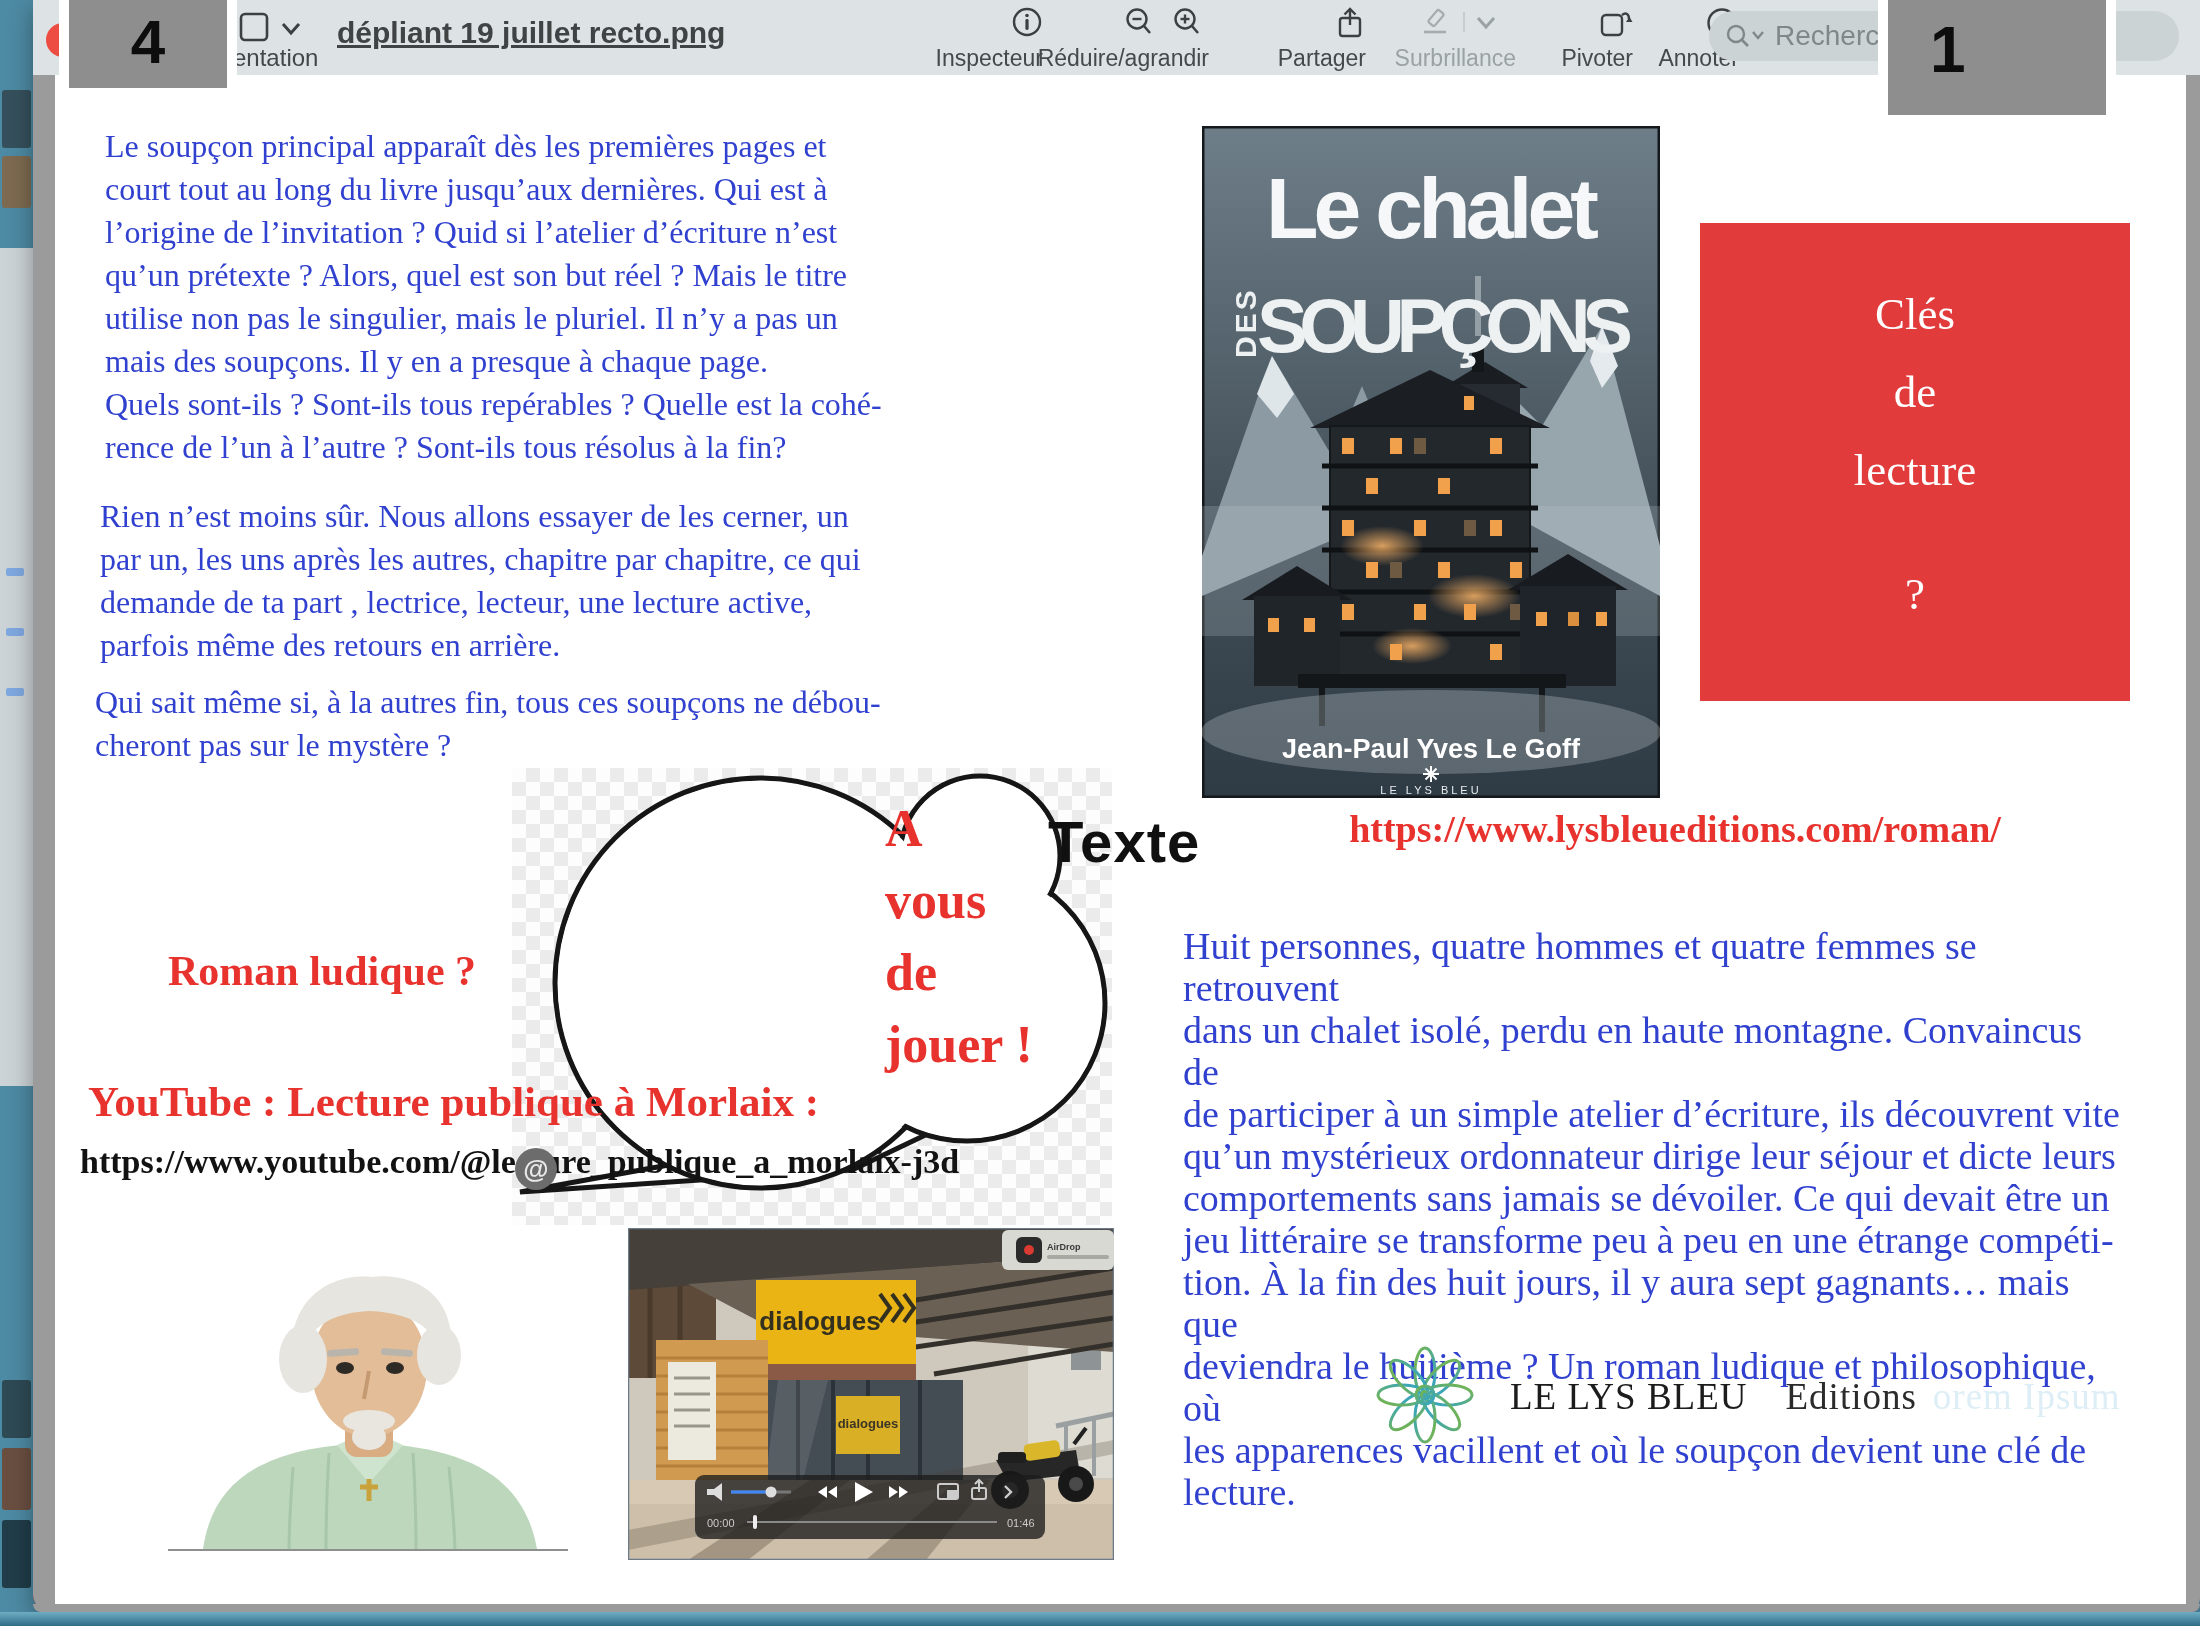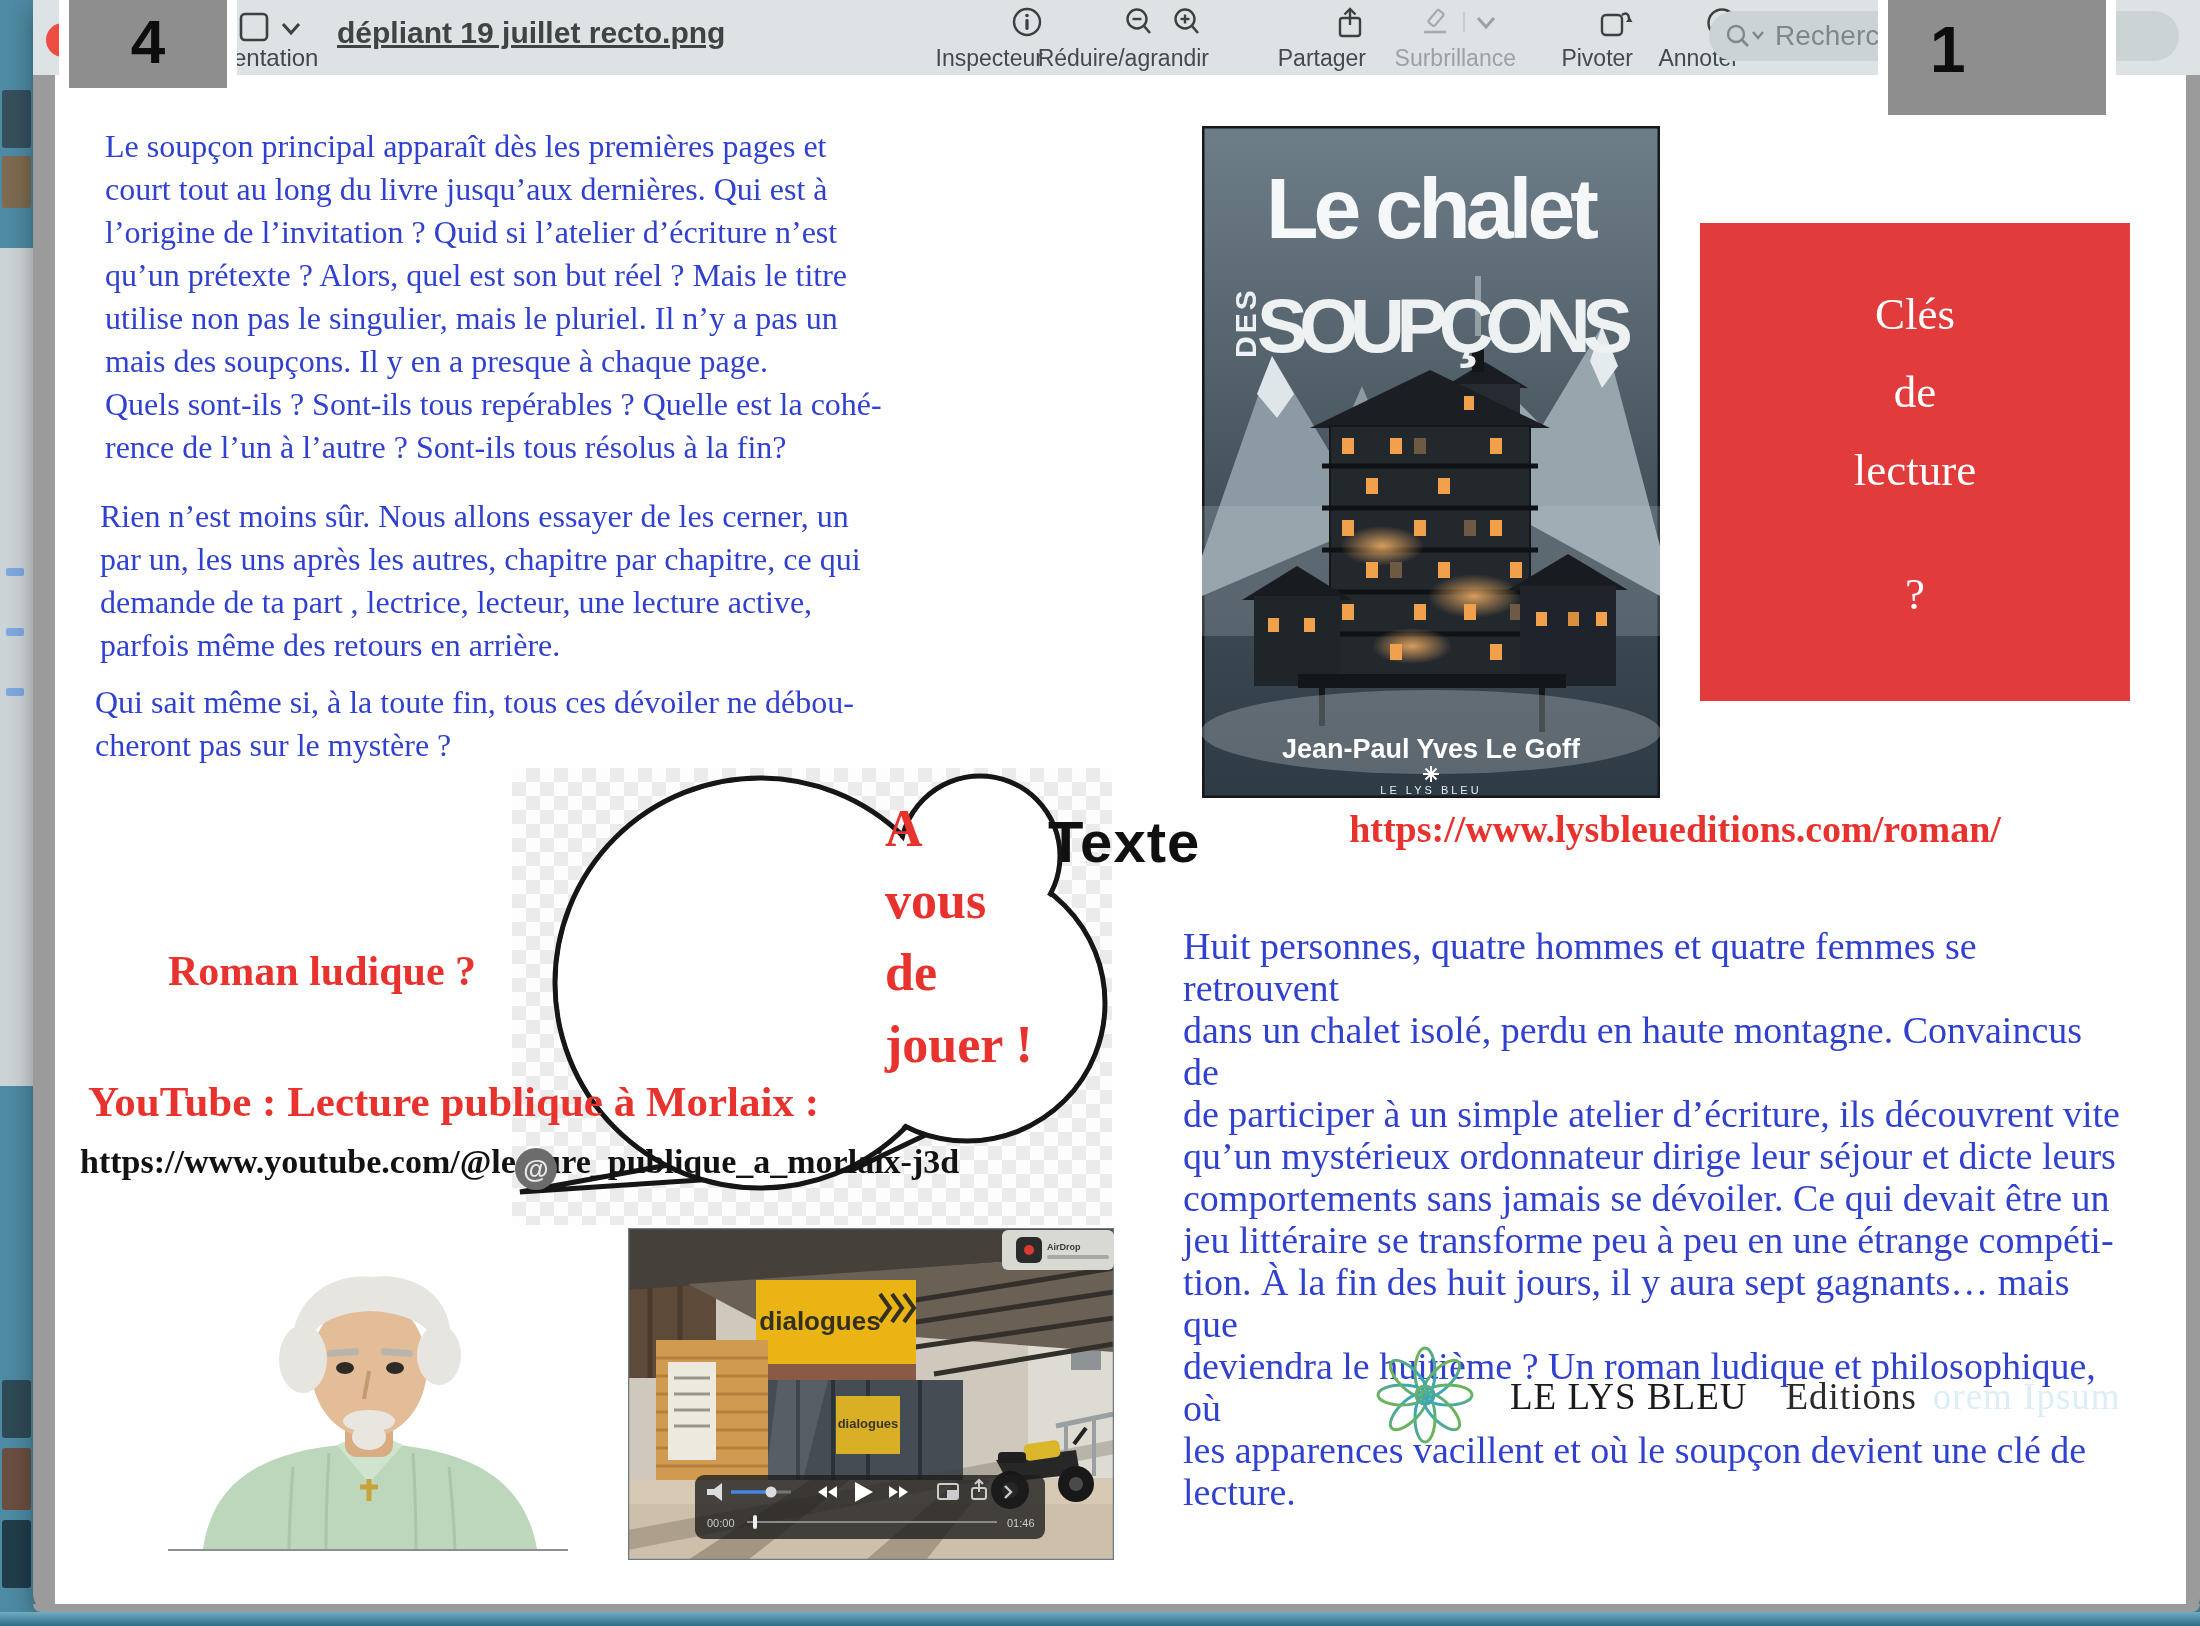--- a/index.html
+++ b/index.html
@@ -200,21 +200,21 @@
  l’origine de l’invitation ? Quid si l’atelier d’écriture n’est
  qu’un prétexte ?  Alors, quel est son but réel ? Mais le titre
 utilise  non pas le singulier, mais le pluriel. Il n’y a pas un
  mais des soupçons. Il y en a presque à chaque page.
 Quels sont-ils ? Sont-ils tous repérables ? Quelle est la cohé-
 rence de l’un à l’autre ?  Sont-ils tous résolus à la fin?</div>
       <div class="abs serif bluep para-mid">Rien n’est moins sûr.  Nous allons essayer de les cerner, un
 par un, les uns après les autres, chapitre par chapitre, ce qui
 demande de ta part , lectrice, lecteur, une lecture active,
 parfois même  des retours en arrière.</div>
-      <div class="abs serif bluep para-bot">Qui sait même si, à la toute fin, tous ces dévoiler ne débou-
+      <div class="abs serif bluep para-bot">Qui sait même si, à la autres fin, tous ces soupçons ne débou-
 cheront pas sur le mystère ?</div>
 
       <svg class="abs cover" viewBox="0 0 458 672">
         <defs>
           <linearGradient id="sky" x1="0" y1="0" x2="0" y2="1">
             <stop offset="0" stop-color="#6e7e88"></stop>
               <stop offset="0.55" stop-color="#45525c"></stop>
               <stop offset="1" stop-color="#2e3a44"></stop>
           </linearGradient>
           <radialGradient id="glow">

